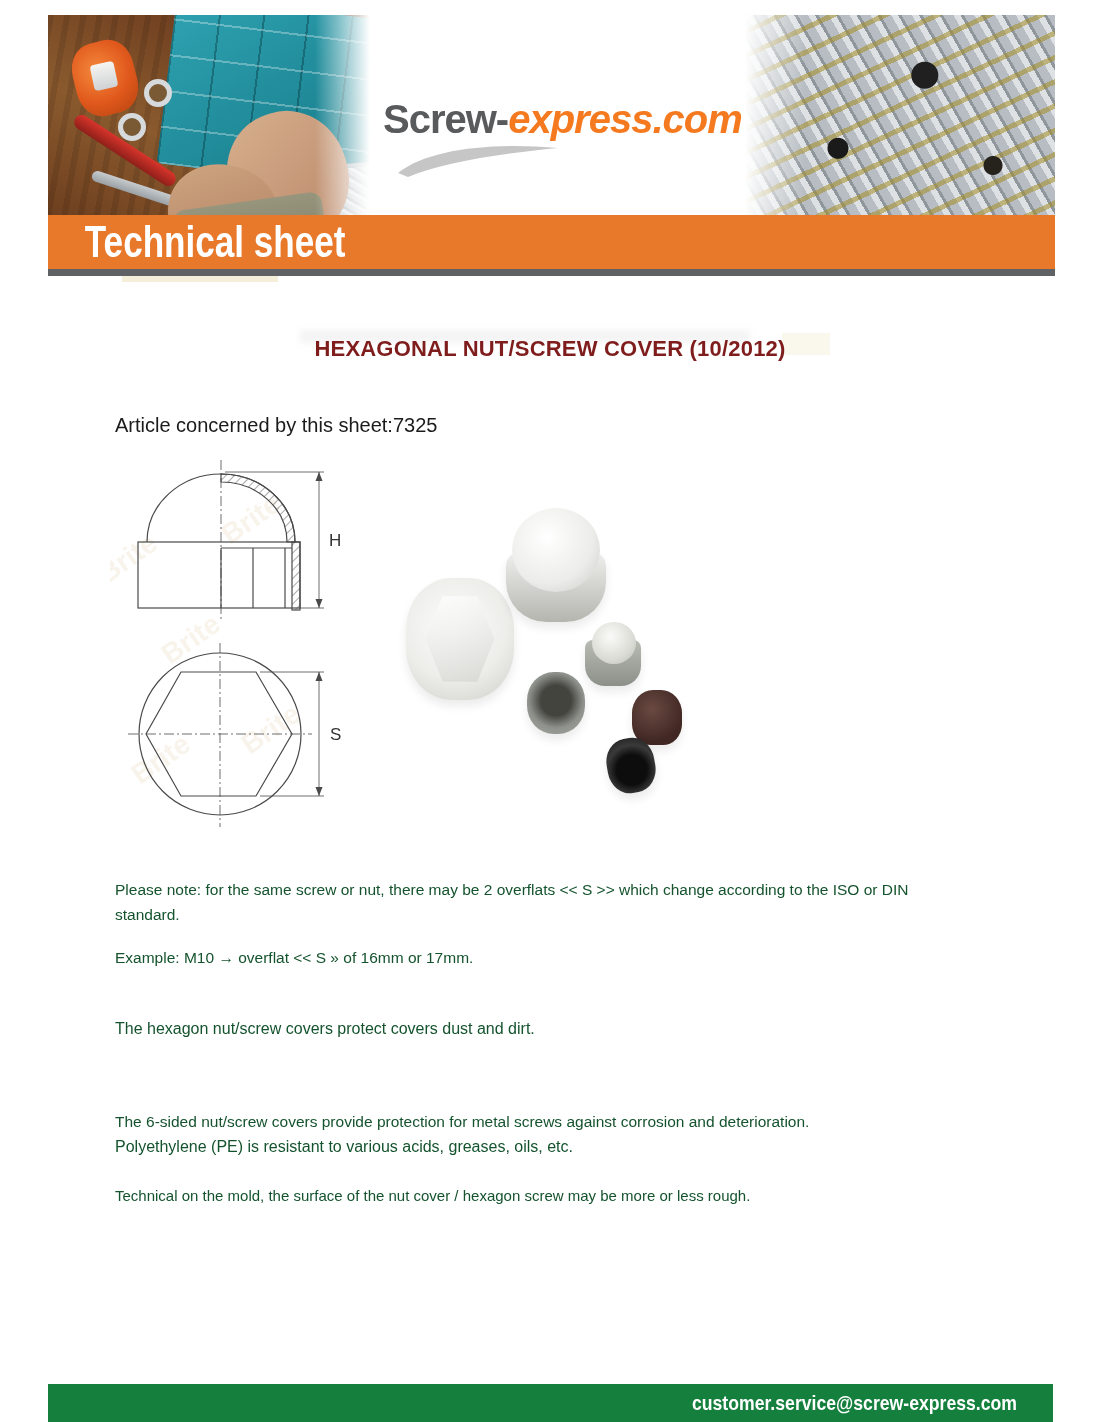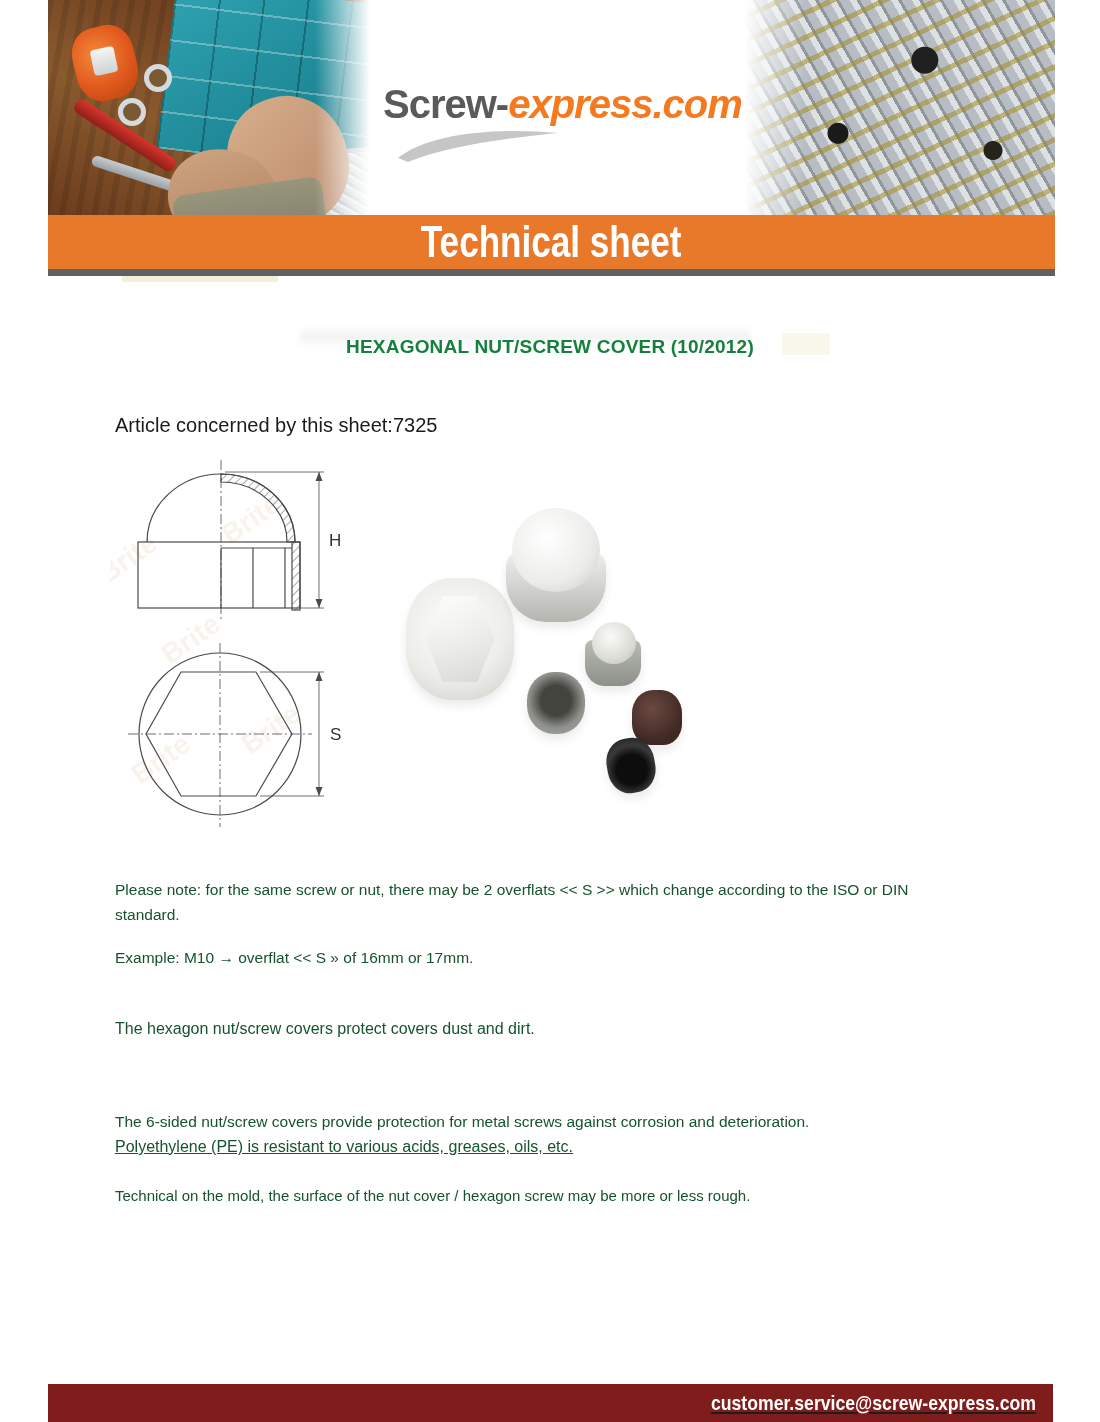--- a/index.html
+++ b/index.html
@@ -1,20 +1,20 @@
 <!DOCTYPE html>
 <html><head>
 <meta charset="utf-8">
 <style>
   html,body{margin:0;padding:0;background:#ffffff;}
   .page{position:relative;width:1100px;height:1422px;background:#fff;overflow:hidden;
         font-family:"Liberation Sans",sans-serif;color:#1d1d1d;}
 
   
-  .banner{position:absolute;left:0;top:0;width:1032px;height:215px;}
+  .banner{position:absolute;left:0;top:15px;width:1032px;height:215px;}
   .photo{position:absolute;top:0;height:215px;overflow:hidden;}
   .photo-left{left:48px;width:322px;background:
       repeating-linear-gradient(100deg, rgba(0,0,0,.10) 0 6px, transparent 6px 16px),
       linear-gradient(25deg,#6b3c1d,#8a5a2e 40%,#744423 70%,#5f351a);}
   .photo-left .fade{position:absolute;right:0;top:0;width:55px;height:100%;
       background:linear-gradient(90deg,rgba(255,255,255,0),#fff);}
   .tealbox{position:absolute;left:118px;top:-8px;width:215px;height:170px;border-radius:6px;
       transform:rotate(7deg);background:
       repeating-linear-gradient(0deg, rgba(255,255,255,.30) 0 2px, transparent 2px 36px),
       repeating-linear-gradient(90deg, rgba(0,40,45,.35) 0 2px, transparent 2px 44px),
@@ -48,30 +48,30 @@
       background:linear-gradient(270deg,rgba(255,255,255,0),#fff);}
 
   .logo{position:absolute;left:383px;top:82px;white-space:nowrap;
         font-size:40px;font-weight:bold;letter-spacing:-1px;}
   .logo .g1{color:#595a5c;}
   .logo .g2{color:#f4791f;font-style:italic;}
   .swoosh{position:absolute;left:392px;top:126px;}
 
   
   .orange-bar{position:absolute;left:48px;top:215px;width:1007px;height:54px;background:#e8792b;
-      display:flex;align-items:center;justify-content:center;}
+      display:flex;align-items:center;}
   .orange-bar span{display:inline-block;color:#fff;font-weight:bold;font-size:45px;
       transform:scaleX(.78);letter-spacing:0;}
   .grey-line{position:absolute;left:48px;top:269px;width:1007px;height:7px;background:#606164;}
 
   
   .code{position:absolute;left:0;top:281px;width:1100px;text-align:center;margin:0;
       font-family:"Liberation Serif",serif;font-weight:bold;font-size:26px;color:#111;}
   .title{position:absolute;left:0;top:336px;width:1100px;text-align:center;margin:0;
-      font-weight:600;font-size:19px;letter-spacing:.2px;color:#15803d;}
+      font-weight:600;font-size:22px;letter-spacing:.2px;color:#7f1d1d;}
   .article{position:absolute;left:115px;top:414px;margin:0;font-size:20px;color:#1b1b1b;}
 
   
   .drawing{position:absolute;left:110px;top:455px;}
   .drawing text.dim{font-family:"Liberation Sans",sans-serif;font-size:17px;fill:#333;}
   .drawing text.wm{font-family:"Liberation Sans",sans-serif;font-size:28px;font-weight:bold;
       fill:rgba(205,170,110,.14);}
   .product{position:absolute;left:400px;top:488px;width:320px;height:325px;}
   .cap{position:absolute;box-shadow:0 6px 10px rgba(0,0,0,.08);}
   .cap-hex{left:6px;top:90px;width:108px;height:122px;border-radius:42%;
@@ -94,32 +94,32 @@
   .cap-black-bottom{left:207px;top:250px;width:48px;height:55px;border-radius:44%;
       transform:rotate(-10deg);
       background:radial-gradient(circle at 50% 58%,#0d0d0d 0 38%,#3a3a3a 62%,#161616);}
 
   
   .note{position:absolute;left:115px;margin:0;font-size:15.5px;line-height:1.6;color:#14532d;}
   .n1{top:878px;width:848px;}
   .n2{top:946px;}
   .n3{top:1016px;font-size:16px;}
   .n4{top:1066px;margin-top:44px;}
-  .n5{top:1134px;font-size:16px;text-decoration:underline;}
+  .n5{top:1134px;font-size:16px;}
   .n6{top:1184px;font-size:15px;}
 
   
   .artifact{position:absolute;pointer-events:none;}
   .a1{left:122px;top:276px;width:156px;height:6px;background:#f3ecd2;opacity:.85;}
   .a2{left:300px;top:330px;width:450px;height:13px;background:rgba(175,175,175,.14);filter:blur(3px);}
   .a3{left:782px;top:333px;width:48px;height:22px;background:#f7f2df;opacity:.6;}
 
   
-  .footer{position:absolute;left:48px;top:1384px;width:1005px;height:38px;background:#7f1d1d;
-      display:flex;align-items:center;justify-content:flex-end;padding-right:17px;box-sizing:border-box;text-decoration:underline;}
+  .footer{position:absolute;left:48px;top:1384px;width:1005px;height:38px;background:#15803d;
+      display:flex;align-items:center;justify-content:flex-end;padding-right:36px;box-sizing:border-box;}
   .footer span{display:inline-block;color:#fff;font-weight:bold;font-size:21px;
       transform:scaleX(.84);transform-origin:right center;}
 </style>
 </head>
 <body>
 
 <div class="page">
 
   <div class="banner">
     <div class="photo photo-left">

